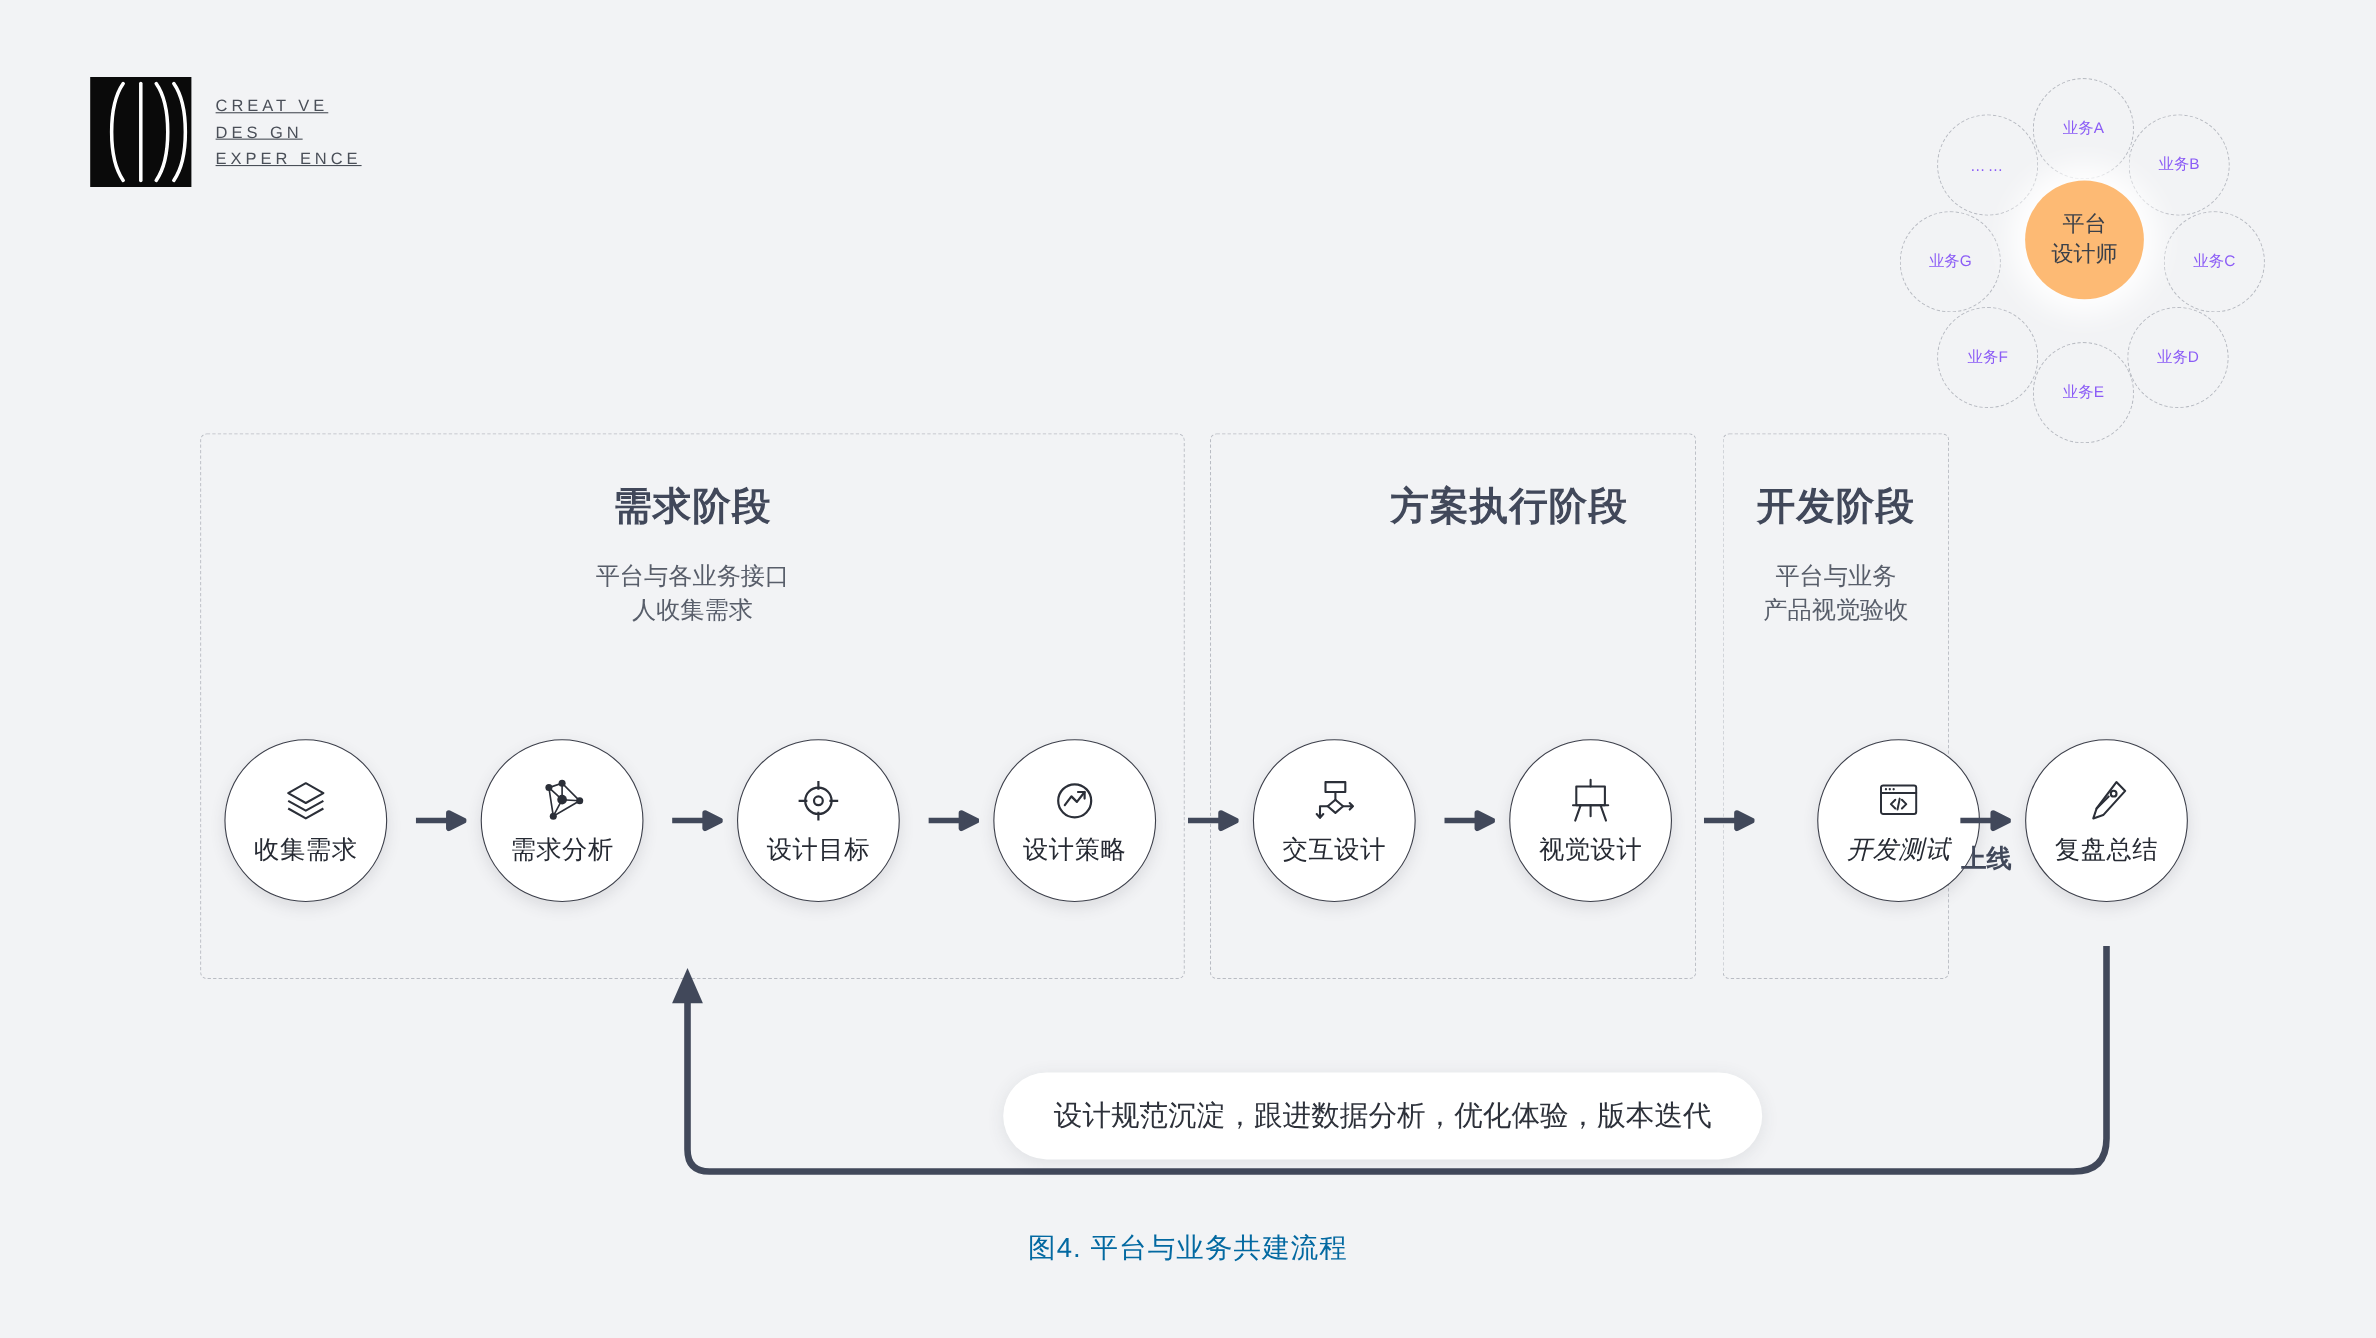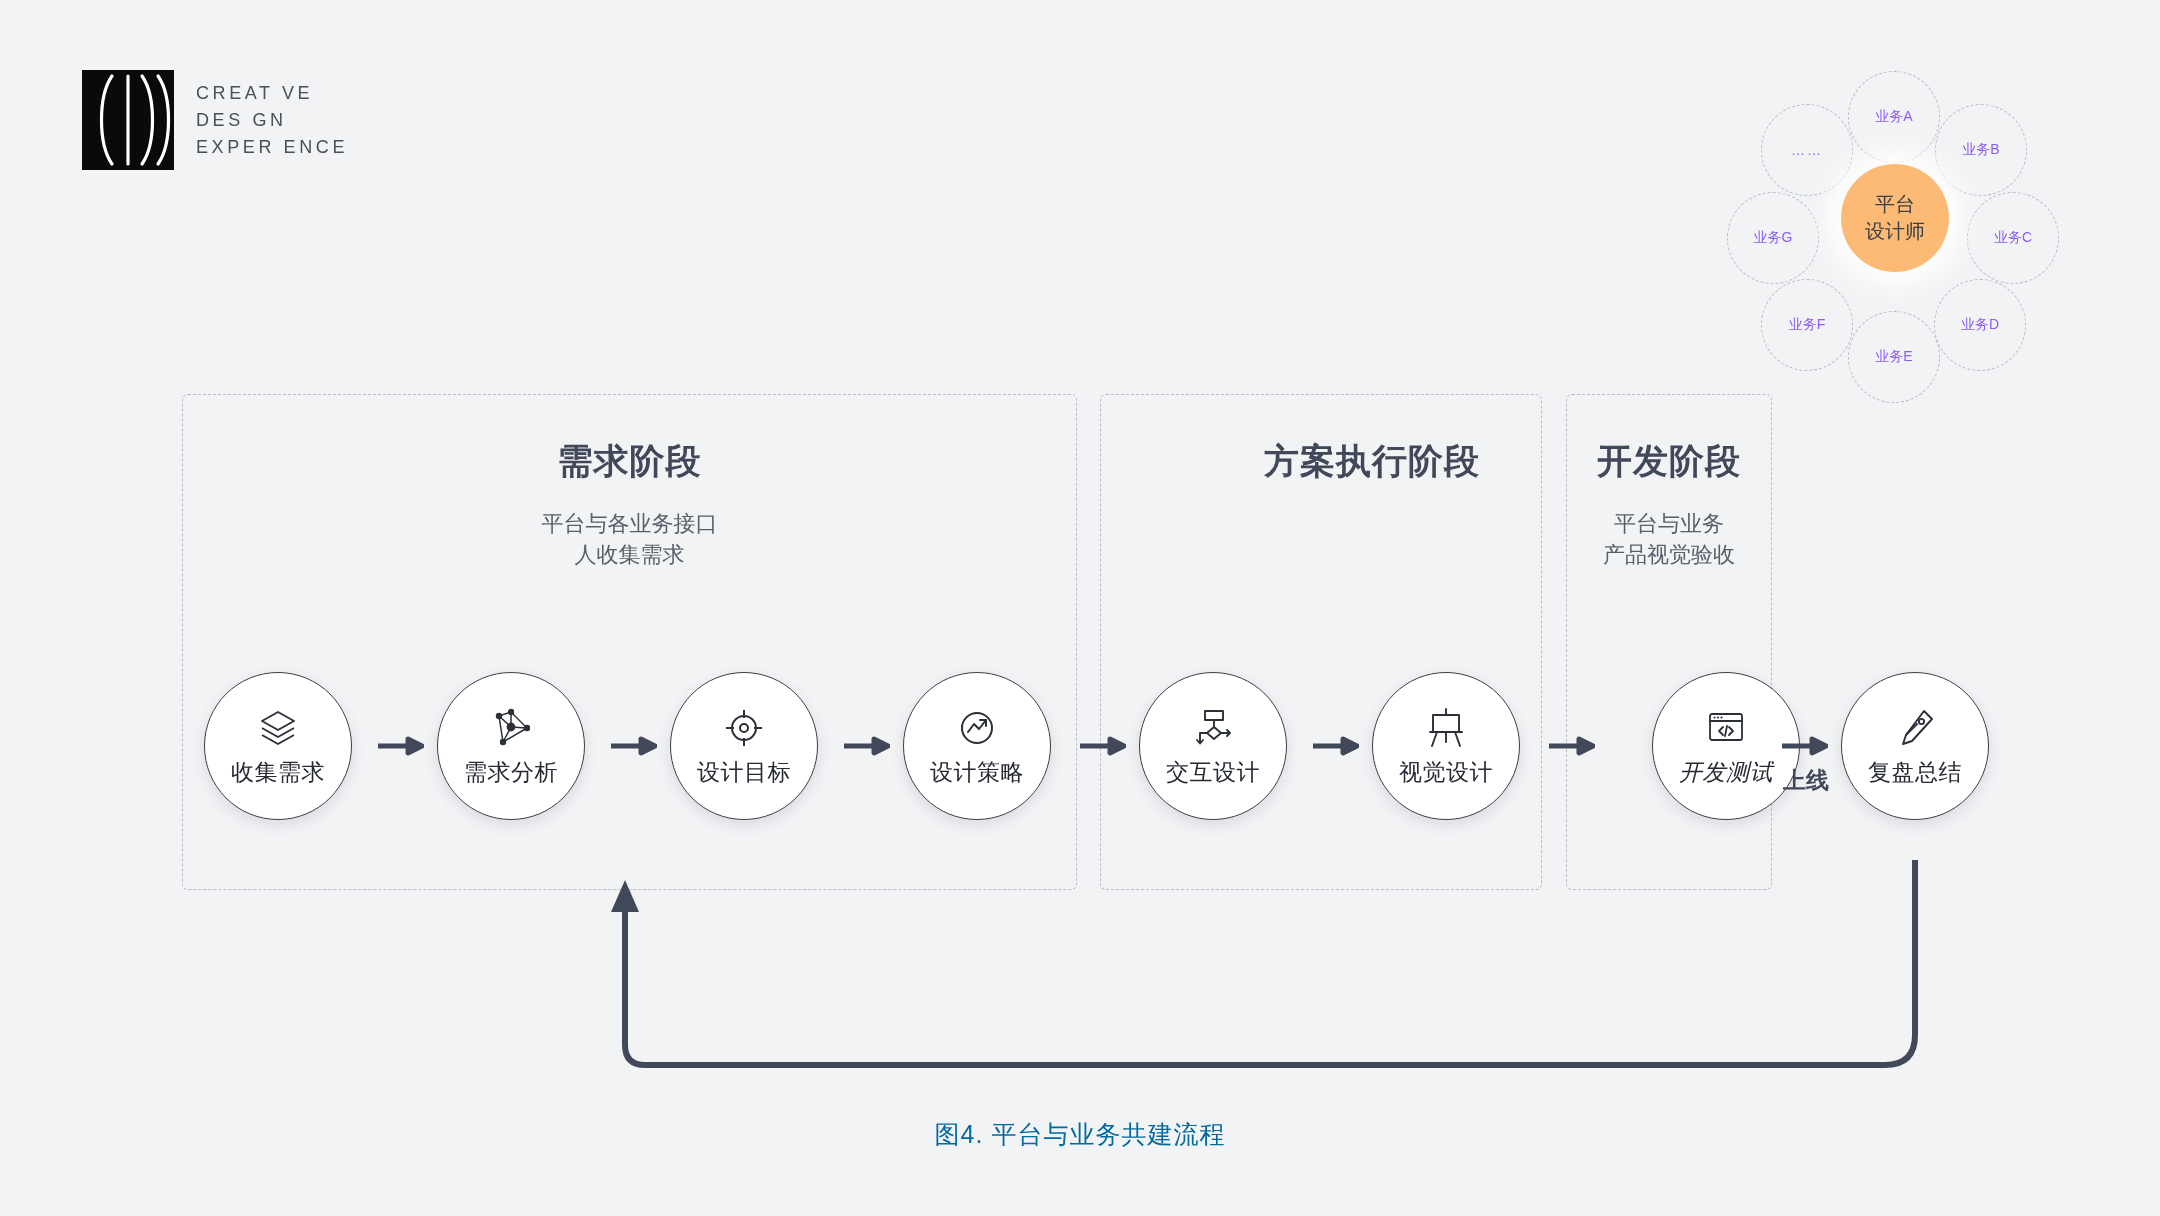--- a/index.html
+++ b/index.html
@@ -12,22 +12,22 @@
     -webkit-font-smoothing:antialiased;
   }
   .stage{position:absolute;inset:0;}
 
   
   #logo{position:absolute;left:82px;top:70px;display:flex;align-items:center;gap:22px;}
   #logo-mark{width:92px;height:100px;background:#0a0a0a;position:relative;overflow:hidden;}
   #logo-mark svg{position:absolute;left:0;top:0;}
   #logo-text{display:flex;flex-direction:column;gap:9px;}
   #logo-text div{
-    font-size:18px;letter-spacing:3.6px;color:#4a4f58;
-    font-family:"Liberation Sans","DejaVu Sans",sans-serif;line-height:1;
+    font-size:15px;letter-spacing:3.6px;color:#4a4f58;
+    font-family:"Liberation Sans","DejaVu Sans",sans-serif;line-height:1;text-decoration:underline;
   }
 
   
   #cluster{position:absolute;left:1735px;top:60px;width:320px;height:300px;}
   .biz{
     position:absolute;border:1.6px dashed #b9bcc3;border-radius:50%;
     display:flex;align-items:center;justify-content:center;
     font-size:14px;color:#8b5cf6;box-sizing:border-box;
     background:transparent;
   }
@@ -326,16 +326,17 @@
       </svg>
   </div>
 
   <div id="uplink-label">上线</div>
 
   <svg id="loop" viewBox="0 0 2160 240">
     <path d="M1915 0 L1915 175 Q1915 205 1885 205 L645 205 Q625 205 625 185 L625 48" fill="none" stroke="#41485a" stroke-width="6" stroke-linecap="round"></path>
     <path d="M625 20 L639 52 L611 52 Z" fill="#41485a"></path>
   </svg>
 
+  <div id="loop-pill">设计规范沉淀，跟进数据分析，优化体验，版本迭代</div>
 
   <div id="caption">图4. 平台与业务共建流程</div>
 
 </div>
 
 </body></html>

